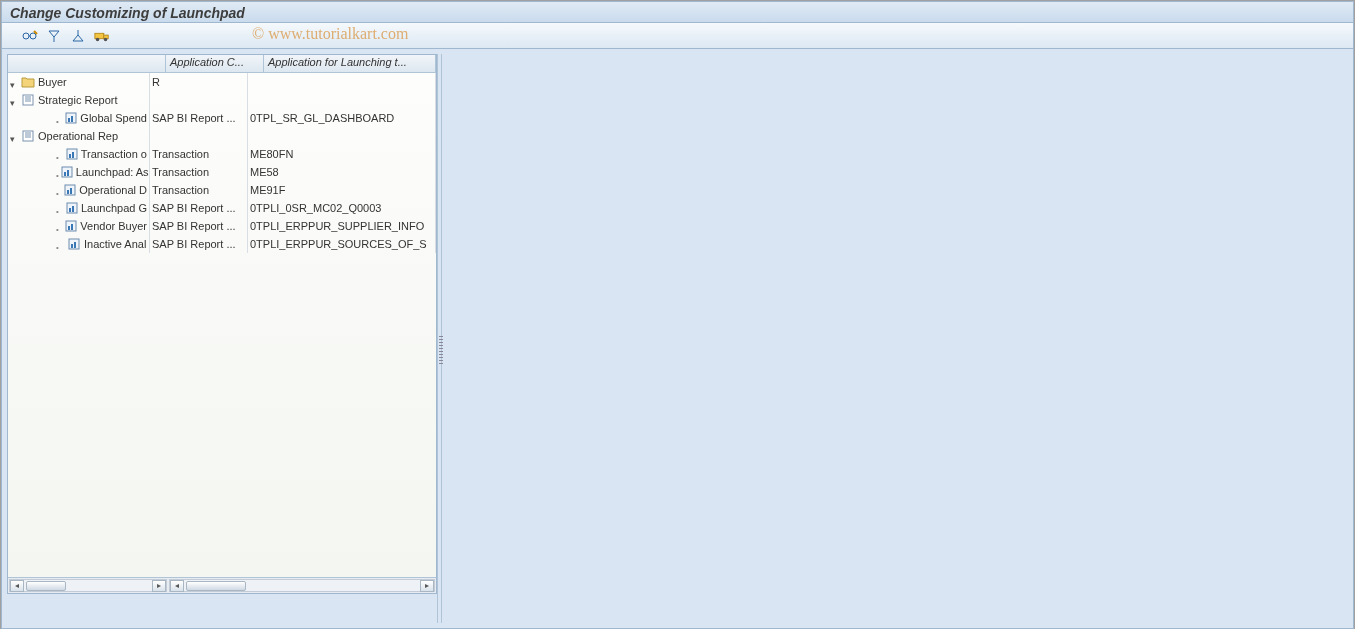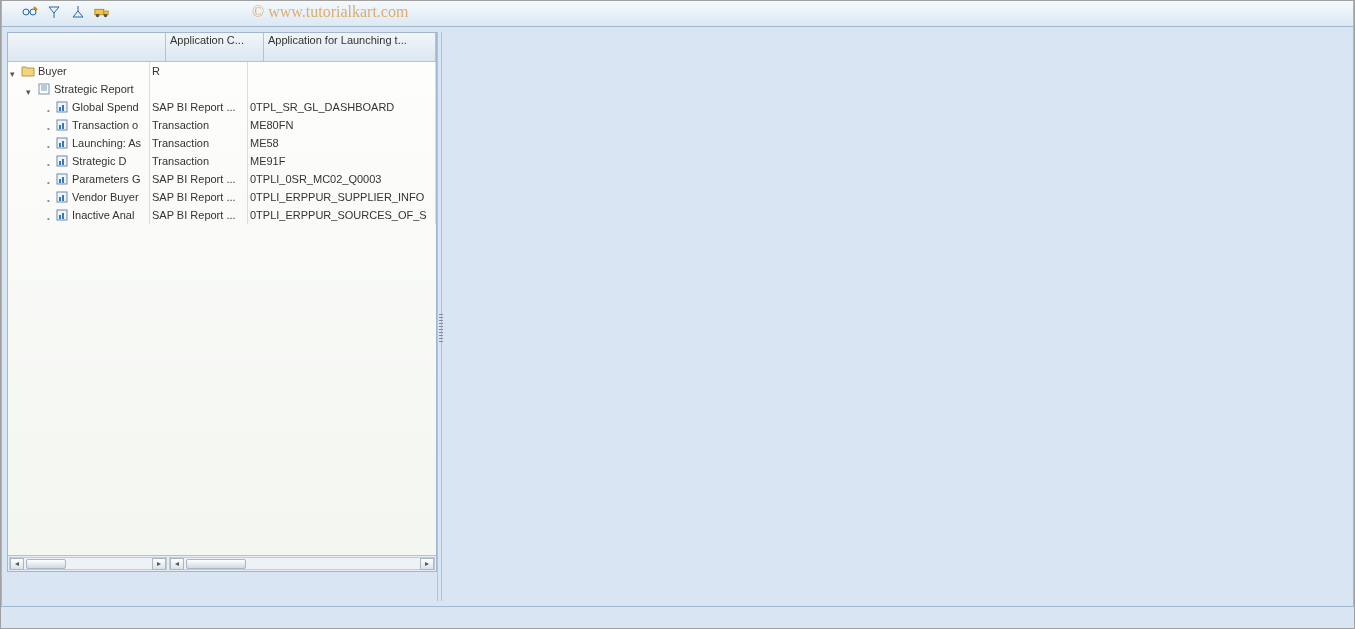--- a/index.html
+++ b/index.html
@@ -22,21 +22,21 @@
       color: #3d3d3d;
       height: 22px;
     }
     .toolbar {
       background: linear-gradient(180deg, #f5f9fc 0%, #dce8f3 100%);
       border: 1px solid #9fb8d0;
       border-top: none;
       height: 26px;
       padding: 3px 20px;
       display: flex;
-      align-items: flex-start;
+      align-items: center;
       gap: 8px;
       position: relative;
     }
     .toolbar-icon {
       width: 16px;
       height: 16px;
       cursor: pointer;
       display: inline-flex;
       align-items: center;
       justify-content: center;
@@ -64,21 +64,22 @@
       height: 540px;
       background: #fefefe;
       border: 1px solid #9fb8d0;
       display: flex;
       flex-direction: column;
     }
     .tree-header {
       display: flex;
       background: linear-gradient(180deg, #f1f5f9 0%, #dde7f0 100%);
       border-bottom: 1px solid #b0c4d8;
-      height: 29px;
+      height: 18px;
+      font-style: italic;
     }
     .tree-header-cell {
       border-right: 1px solid #b0c4d8;
       padding: 1px 4px;
       font-size: 11px;
       color: #333;
       overflow: hidden;
       white-space: nowrap;
     }
     .tree-header-cell.col1 { width: 158px; }
@@ -112,22 +113,22 @@
     .expander.leaf::before { content: "•"; font-size: 8px; color: #888; }
     .node-icon {
       width: 14px;
       height: 14px;
       margin-right: 3px;
       display: inline-flex;
       align-items: center;
       justify-content: center;
     }
     .indent-0 { padding-left: 2px; }
-    .indent-1 { padding-left: 18px; align-items: center; }
-    .indent-2 { padding-left: 36px; text-align: center; }
+    .indent-1 { padding-left: 2px; align-items: center; }
+    .indent-2 { padding-left: 48px; }
     .scrollbar-area {
       height: 16px;
       background: #e6ecf2;
       border-top: 1px solid #b0c4d8;
       display: flex;
     }
     .scroll-track {
       flex: 1;
       background: #eef2f6;
       border: 1px solid #c3ccd6;
@@ -174,20 +175,23 @@
     .outer-border {
       border: 1px solid #a0a0a0;
       width: 1355px;
       height: 629px;
     }
   </style>
 </head>
 <body>
 
 <div class="outer-border">
+  <div class="title-bar">
+    <span>Change Customizing of Launchpad</span>
+  </div>
 
   <div class="toolbar">
     <span class="toolbar-icon">
       <svg width="16" height="14" viewBox="0 0 16 14">
           <circle cx="4" cy="7" r="3" fill="none" stroke="#2a66a5" stroke-width="1"></circle>
           <circle cx="11" cy="7" r="3" fill="none" stroke="#2a66a5" stroke-width="1"></circle>
           <line x1="7" y1="7" x2="8" y2="7" stroke="#2a66a5"></line>
           <line x1="12" y1="2" x2="15" y2="5" stroke="#c98a00" stroke-width="2"></line>
         </svg>
     </span>
@@ -260,20 +264,36 @@
                   <rect x="3" y="6" width="2" height="4" fill="#3a77b5"></rect>
                   <rect x="6" y="4" width="2" height="6" fill="#3a77b5"></rect>
                 </svg>
               </span>
               <span>Global Spend</span>
             </div>
             <div class="tree-cell col2">SAP BI Report ...</div>
             <div class="tree-cell col3">0TPL_SR_GL_DASHBOARD</div>
           </div>
           <div class="tree-row">
+            <div class="tree-cell col1 indent-1">
+              <span class="expander open"></span>
+              <span class="node-icon">
+                <svg width="12" height="12" viewBox="0 0 12 12">
+                  <rect x="1" y="1" width="10" height="10" fill="#fff" stroke="#7a93ad"></rect>
+                  <line x1="3" y1="3" x2="9" y2="3" stroke="#7a93ad"></line>
+                  <line x1="3" y1="5" x2="9" y2="5" stroke="#7a93ad"></line>
+                  <line x1="3" y1="7" x2="9" y2="7" stroke="#7a93ad"></line>
+                </svg>
+              </span>
+              <span>Operational Rep</span>
+            </div>
+            <div class="tree-cell col2"></div>
+            <div class="tree-cell col3"></div>
+          </div>
+          <div class="tree-row">
             <div class="tree-cell col1 indent-2">
               <span class="expander leaf"></span>
               <span class="node-icon">
                 <svg width="12" height="12" viewBox="0 0 12 12">
                   <rect x="1" y="1" width="10" height="10" fill="#eef4fa" stroke="#6d8bad"></rect>
                   <rect x="3" y="6" width="2" height="4" fill="#3a77b5"></rect>
                   <rect x="6" y="4" width="2" height="6" fill="#3a77b5"></rect>
                 </svg>
               </span>
               <span>Transaction o</span>
@@ -284,51 +304,51 @@
           <div class="tree-row">
             <div class="tree-cell col1 indent-2">
               <span class="expander leaf"></span>
               <span class="node-icon">
                 <svg width="12" height="12" viewBox="0 0 12 12">
                   <rect x="1" y="1" width="10" height="10" fill="#eef4fa" stroke="#6d8bad"></rect>
                   <rect x="3" y="6" width="2" height="4" fill="#3a77b5"></rect>
                   <rect x="6" y="4" width="2" height="6" fill="#3a77b5"></rect>
                 </svg>
               </span>
-              <span>Launching: As</span>
+              <span>Launchpad: As</span>
             </div>
             <div class="tree-cell col2">Transaction</div>
             <div class="tree-cell col3">ME58</div>
           </div>
           <div class="tree-row">
             <div class="tree-cell col1 indent-2">
               <span class="expander leaf"></span>
               <span class="node-icon">
                 <svg width="12" height="12" viewBox="0 0 12 12">
                   <rect x="1" y="1" width="10" height="10" fill="#eef4fa" stroke="#6d8bad"></rect>
                   <rect x="3" y="6" width="2" height="4" fill="#3a77b5"></rect>
                   <rect x="6" y="4" width="2" height="6" fill="#3a77b5"></rect>
                 </svg>
               </span>
-              <span>Strategic D</span>
+              <span>Operational D</span>
             </div>
             <div class="tree-cell col2">Transaction</div>
             <div class="tree-cell col3">ME91F</div>
           </div>
           <div class="tree-row">
             <div class="tree-cell col1 indent-2">
               <span class="expander leaf"></span>
               <span class="node-icon">
                 <svg width="12" height="12" viewBox="0 0 12 12">
                   <rect x="1" y="1" width="10" height="10" fill="#eef4fa" stroke="#6d8bad"></rect>
                   <rect x="3" y="6" width="2" height="4" fill="#3a77b5"></rect>
                   <rect x="6" y="4" width="2" height="6" fill="#3a77b5"></rect>
                 </svg>
               </span>
-              <span>Parameters G</span>
+              <span>Launchpad G</span>
             </div>
             <div class="tree-cell col2">SAP BI Report ...</div>
             <div class="tree-cell col3">0TPLI_0SR_MC02_Q0003</div>
           </div>
           <div class="tree-row">
             <div class="tree-cell col1 indent-2">
               <span class="expander leaf"></span>
               <span class="node-icon">
                 <svg width="12" height="12" viewBox="0 0 12 12">
                   <rect x="1" y="1" width="10" height="10" fill="#eef4fa" stroke="#6d8bad"></rect>

